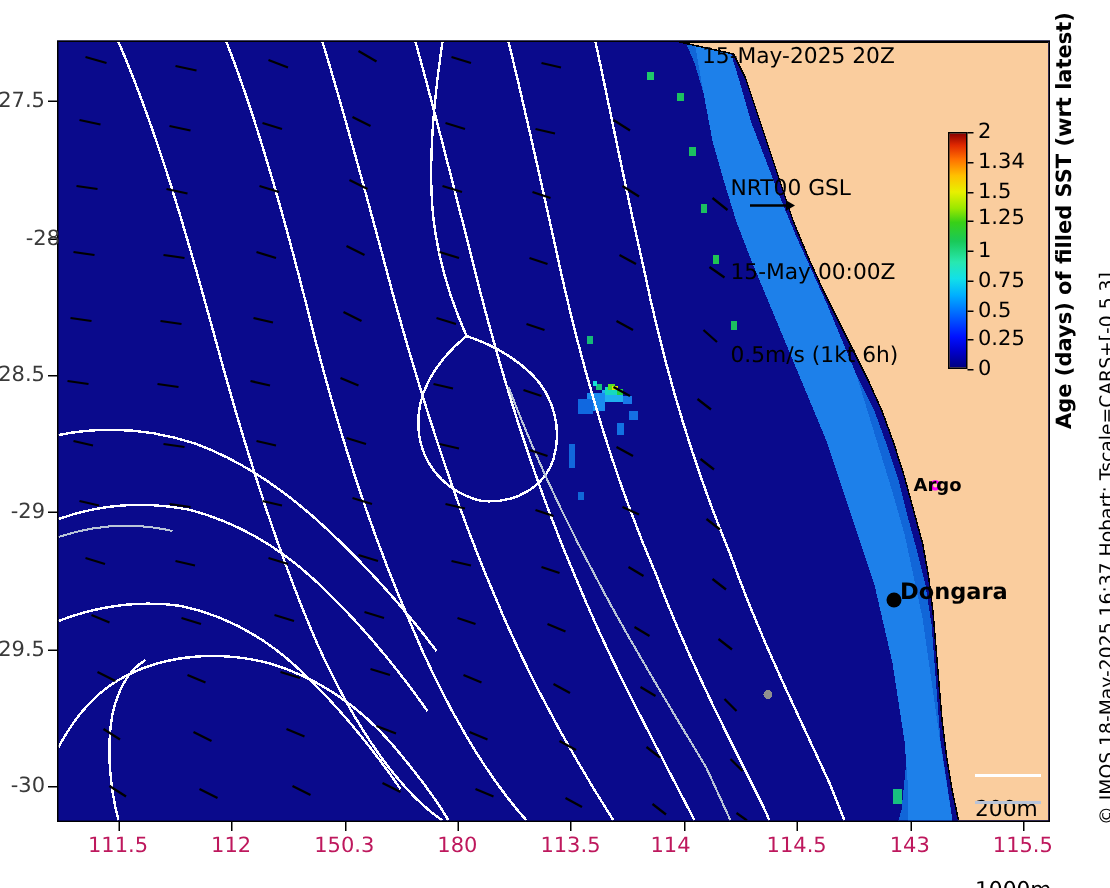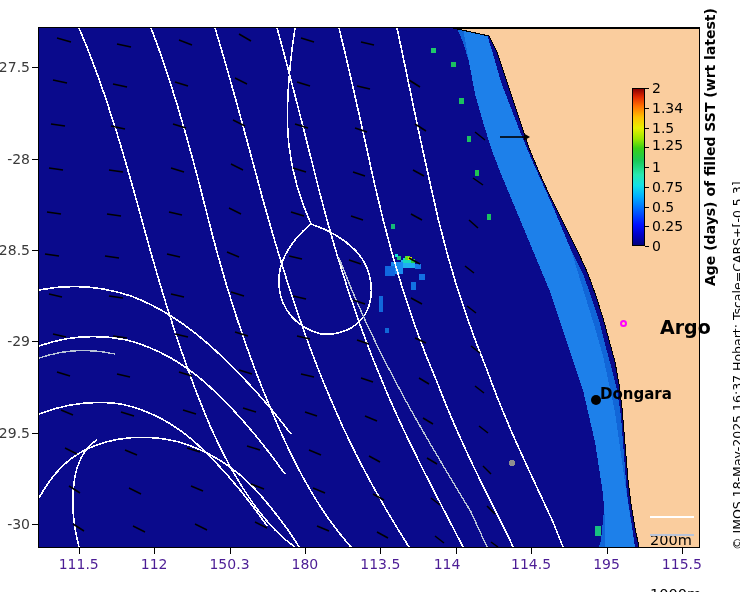--- a/index.html
+++ b/index.html
@@ -9,32 +9,32 @@
 
   
   #plot{position:absolute;left:38px;top:27px;width:662px;height:521px;
         overflow:hidden;background:#0a0a8c;border:1px solid #000;box-sizing:border-box;}
   #plotinner{position:absolute;left:0;top:0;width:660px;height:519px;}
 
   
   .tick{position:absolute;background:#000;}
   .xtick{width:1px;height:6px;top:548px;}
   .ytick{height:1px;width:6px;left:32px;}
-  .xlab{position:absolute;top:556px;font-size:14px;color:#4c1d95;
+  .xlab{position:absolute;top:556px;font-size:14px;color:#be185d;
         transform:translateX(-50%);white-space:nowrap;}
   .ylab{position:absolute;left:30px;font-size:14px;color:#3a3a3a;
         transform:translate(-100%,-50%);white-space:nowrap;}
 
   
   .maptext{position:absolute;color:#000;white-space:pre;}
   #date-label{left:468px;top:30px;font-size:14.5px;}
   #nrt-block{left:487px;top:80px;font-size:14.5px;line-height:18.5px;}
   #arrow-legend{position:absolute;left:500px;top:132px;width:30px;height:10px;}
 
-  #argo-label{left:660px;top:316px;font-size:19px;font-weight:bold;}
+  #argo-label{left:609px;top:316px;font-size:12px;font-weight:bold;}
   #argo-marker{position:absolute;left:620px;top:320px;width:7px;height:7px;
                border:2px solid #ff00ff;border-radius:50%;box-sizing:border-box;}
   #dongara-label{left:600px;top:385px;font-size:15px;font-weight:bold;}
   #dongara-marker{position:absolute;left:591px;top:395px;width:10px;height:10px;
                   background:#000;border-radius:50%;}
 
   #scale-block{left:650px;top:495px;font-size:14.5px;line-height:18px;}
   .scale-rule{position:absolute;height:2px;}
   #rule200{left:650px;top:516px;width:44px;background:#ffffff;}
   #rule1000{left:650px;top:534px;width:44px;background:#b9c4d8;}
@@ -259,21 +259,27 @@
             <path d="M338,504 l11,6"></path>
         <path d="M396,508 l9,7"></path>
             <path d="M452,514 l7,5"></path>
       </g>
 
       <circle cx="473" cy="435" r="3" fill="#8f8f8f"></circle>
     </svg>
   </div>
 </div>
 
-
+<div class="maptext" id="date-label">15-May-2025 20Z</div>
+
+<div class="maptext" id="nrt-block">
+  <div>NRT00 GSL</div>
+  <div>15-May 00:00Z</div>
+  <div>0.5m/s (1kt 6h)</div>
+</div>
 <svg id="arrow-legend" viewBox="0 0 30 10">
   <line x1="0" y1="5" x2="24" y2="5" stroke="#000" stroke-width="1.6"></line>
   <path d="M24,1.5 L30,5 L24,8.5 Z" fill="#000"></path>
 </svg>
 
 <div id="argo-marker"></div>
 <div class="maptext" id="argo-label">Argo</div>
 
 <div id="dongara-marker"></div>
 <div class="maptext" id="dongara-label">Dongara</div>
@@ -304,27 +310,27 @@
     <div class="xlab" style="left: 229.513px;">150.3</div>
     <div class="tick xtick" style="left: 304.911px;"></div>
     <div class="xlab" style="left: 304.911px;">180</div>
     <div class="tick xtick" style="left: 380.31px;"></div>
     <div class="xlab" style="left: 380.31px;">113.5</div>
     <div class="tick xtick" style="left: 455.708px;"></div>
     <div class="xlab" style="left: 447px;">114</div>
     <div class="tick xtick" style="left: 531.107px;"></div>
     <div class="xlab" style="left: 531.107px;">114.5</div>
     <div class="tick xtick" style="left: 606.506px;"></div>
-    <div class="xlab" style="left: 606.506px;">195</div>
+    <div class="xlab" style="left: 606.506px;">143</div>
     <div class="tick xtick" style="left: 681.904px;"></div>
     <div class="xlab" style="left: 681.904px;">115.5</div>
     <div class="tick ytick" style="top: 67.2175px;"></div>
     <div class="ylab" style="top: 67.2175px;">-27.5</div>
     <div class="tick ytick" style="top: 158.621px;"></div>
-    <div class="ylab" style="top: 158.621px;">-28</div>
+    <div class="ylab" style="top: 158.621px; margin-left: 10px;">-28</div>
     <div class="tick ytick" style="top: 250.025px;"></div>
     <div class="ylab" style="top: 250.025px;">-28.5</div>
     <div class="tick ytick" style="top: 341.428px;"></div>
     <div class="ylab" style="top: 341.428px;">-29</div>
     <div class="tick ytick" style="top: 432.832px;"></div>
     <div class="ylab" style="top: 432.832px;">-29.5</div>
     <div class="tick ytick" style="top: 524.235px;"></div>
     <div class="ylab" style="top: 524.235px;">-30</div>
     <div class="cbtick" style="top: 246px;"></div>
     <div class="cblab" style="top: 246px;">0</div>

